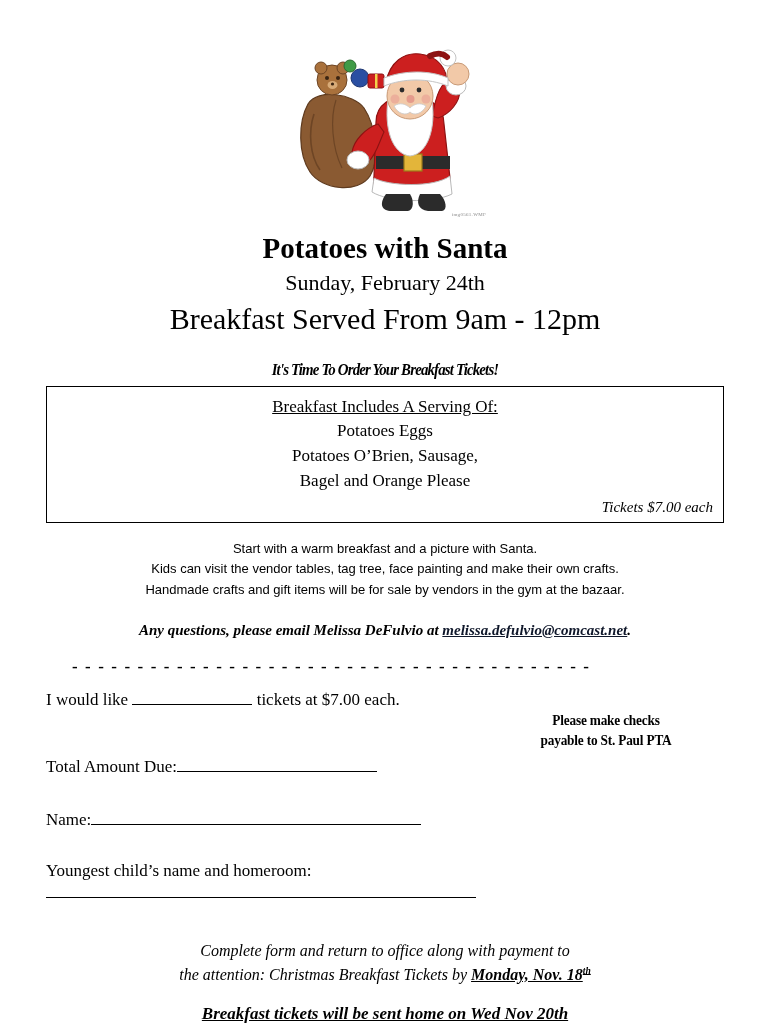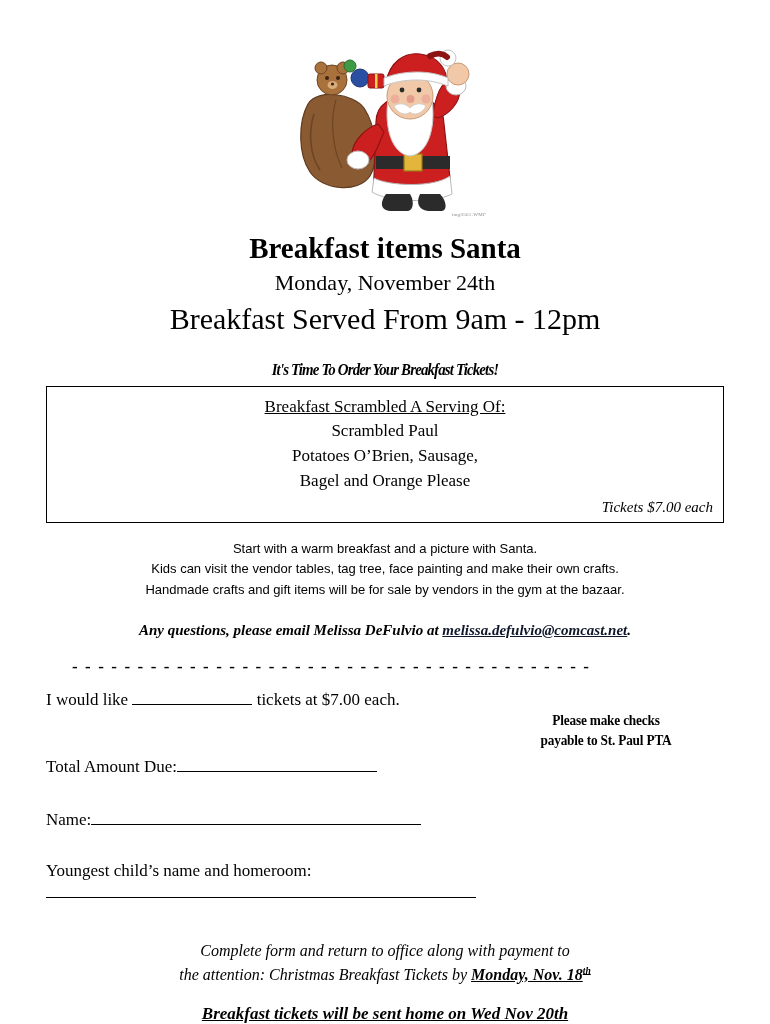--- a/index.html
+++ b/index.html
@@ -244,29 +244,29 @@
         <circle cx="168" cy="14" r="8" fill="#ffffff" stroke="#c4c4c4" stroke-width="1"></circle>
         <path d="M150 12 C158 8 164 10 167 13" fill="none" stroke="#8d1212" stroke-width="6" stroke-linecap="round"></path>
 
         <path d="M106 150 C100 158 100 166 110 167 L128 167 C134 166 134 156 130 150 Z" fill="#2b2b2b"></path>
         <path d="M140 150 C136 158 138 166 148 167 L162 167 C168 166 166 156 160 150 Z" fill="#2b2b2b"></path>
       </svg>
       <span class="santa-credit">img0561.WMF</span>
     </div>
   </div>
 
-  <div class="title">Breakfast items Santa</div>
-  <div class="subtitle">Monday, November 24th</div>
+  <div class="title">Potatoes with Santa</div>
+  <div class="subtitle">Sunday, February 24th</div>
   <div class="subtitle2">Breakfast Served From 9am - 12pm</div>
 
   <div class="order-line">It's Time To Order Your Breakfast Tickets!</div>
 
   <div class="menu-box">
-    <div class="menu-head">Breakfast Scrambled A Serving Of:</div>
-    <div class="menu-item">Scrambled Paul</div>
+    <div class="menu-head">Breakfast Includes A Serving Of:</div>
+    <div class="menu-item">Potatoes Eggs</div>
     <div class="menu-item">Potatoes O’Brien, Sausage,</div>
     <div class="menu-item">Bagel and Orange Please</div>
     <div class="ticket-price">Tickets $7.00 each</div>
   </div>
 
   <div class="desc">Start with a warm breakfast and a picture with Santa.</div>
   <div class="desc" style="margin-top:0">Kids can visit the vendor tables, tag tree, face painting and make their own crafts.</div>
   <div class="desc" style="margin-top:0">Handmade crafts and gift items will be for sale by vendors in the gym at the bazaar.</div>
 
   <div class="email-line">

